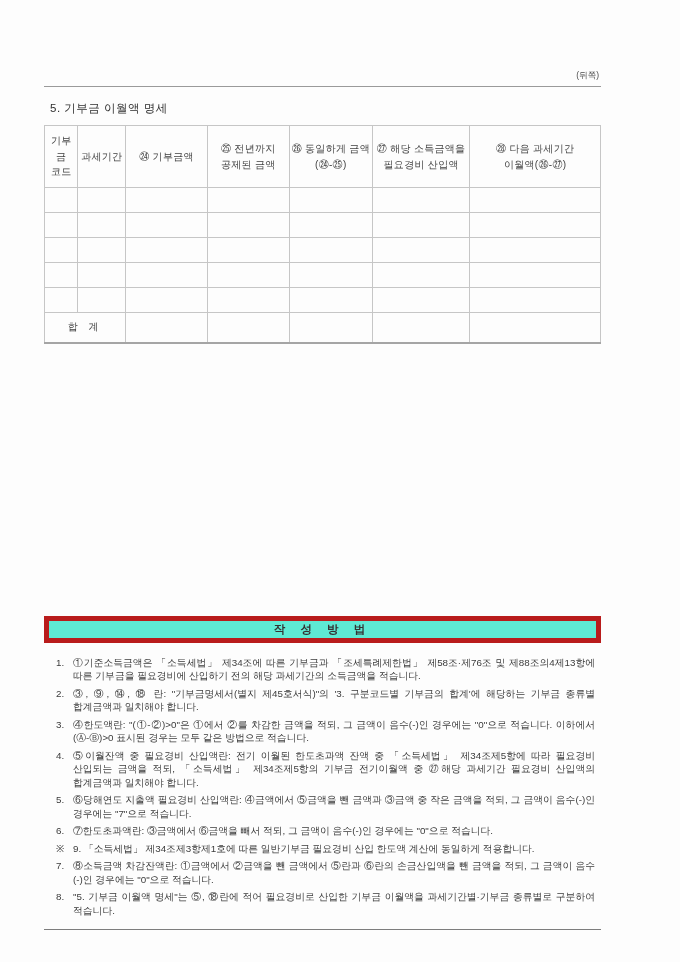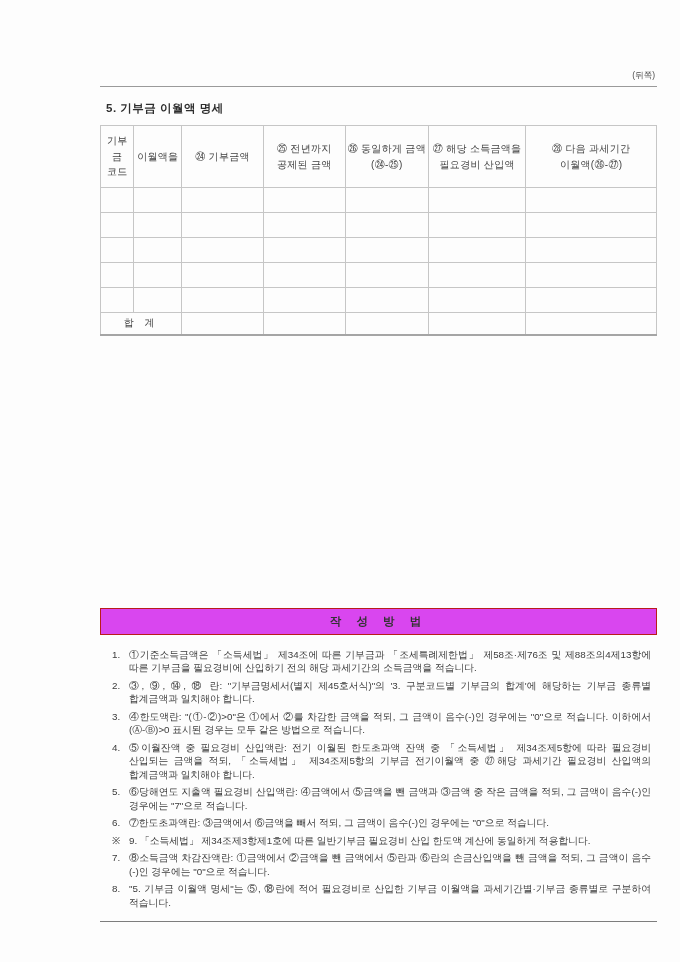--- a/index.html
+++ b/index.html
@@ -6,37 +6,37 @@
   html, body {
     width: 680px; height: 962px;
     background: #fdfdfd;
     font-family: "Liberation Sans", sans-serif;
     color: #3a3a3a;
     overflow: hidden;
   }
   .page {
     position: relative;
     width: 557px;
-    margin-left: 100px;
+    margin-left: 44px;
     padding-top: 70px;
   }
   .back-label {
     text-align: right;
     font-size: 8.5px;
     color: #4a4a4a;
     padding-right: 2px;
   }
   .top-rule {
     border: none;
     border-top: 1px solid #9a9a9a;
     margin-top: 4px;
   }
   .section-title {
     font-size: 11.5px;
-    font-weight: bold;
+    font-weight: normal;
     color: #2e2e2e;
     margin-top: 14px;
     margin-left: 6px;
     letter-spacing: 0.5px;
   }
   table.carryover {
     width: 100%;
     border-collapse: collapse;
     table-layout: fixed;
     margin-top: 9px;
@@ -47,36 +47,36 @@
     font-weight: normal;
     font-size: 10px;
     color: #3f3f3f;
     text-align: center;
     vertical-align: middle;
     padding: 2px 1px;
   }
   table.carryover { border-bottom: 2px solid #a5a5a5; }
   table.carryover thead th { height: 62px; line-height: 1.55; letter-spacing: 0.3px; }
   table.carryover tbody td { height: 25px; }
-  table.carryover tr.total-row td { height: 22px; }
+  table.carryover tr.total-row td { height: 30px; }
   .hline { display: block; }
   .col-code  { width: 6.0%; }
   .col-year  { width: 8.6%; }
   .col-amt   { width: 14.7%; }
   .col-prev  { width: 14.7%; }
   .col-ded   { width: 15.0%; }
   .col-need  { width: 17.5%; }
   .col-next  { width: 23.5%; }
   .total-label { font-size: 10.5px; letter-spacing: 4px; color: #333; }
 
   .howto-box { margin-top: 272px; }
   .howto-title {
     height: 27px;
-    background: #d946ef;
-    border: 1px solid #b91c1c;
+    background: #5eead4;
+    border: 5px solid #b91c1c;
     display: flex;
     align-items: center;
     justify-content: center;
     font-size: 11.5px;
     font-weight: bold;
     letter-spacing: 6px;
     color: #333;
   }
   .howto-body {
     padding: 9px 6px 8px 12px;
@@ -126,21 +126,21 @@
         <col class="col-need">
         <col class="col-next">
     </colgroup>
     <thead>
       <tr>
         <th>
           <span class="hline">기부금</span>
           <span class="hline">코드</span>
         </th>
         <th>
-          <span class="hline">이월액을</span>
+          <span class="hline">과세기간</span>
         </th>
         <th>
           <span class="hline">㉔ 기부금액</span>
         </th>
         <th>
           <span class="hline">㉕ 전년까지</span>
           <span class="hline">공제된 금액</span>
         </th>
         <th>
           <span class="hline">㉖ 동일하게 금액</span>

